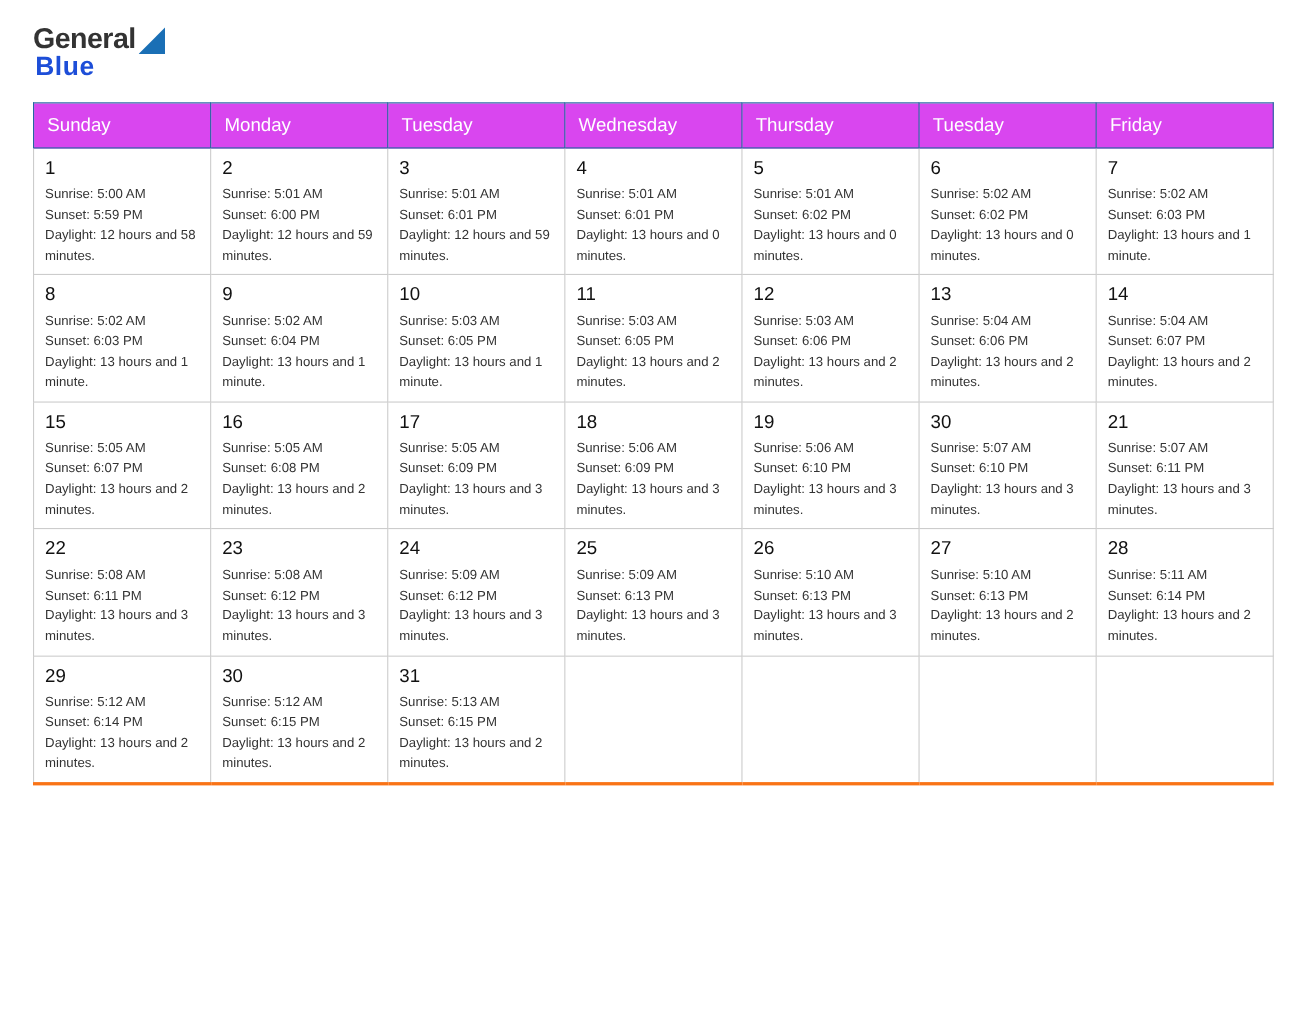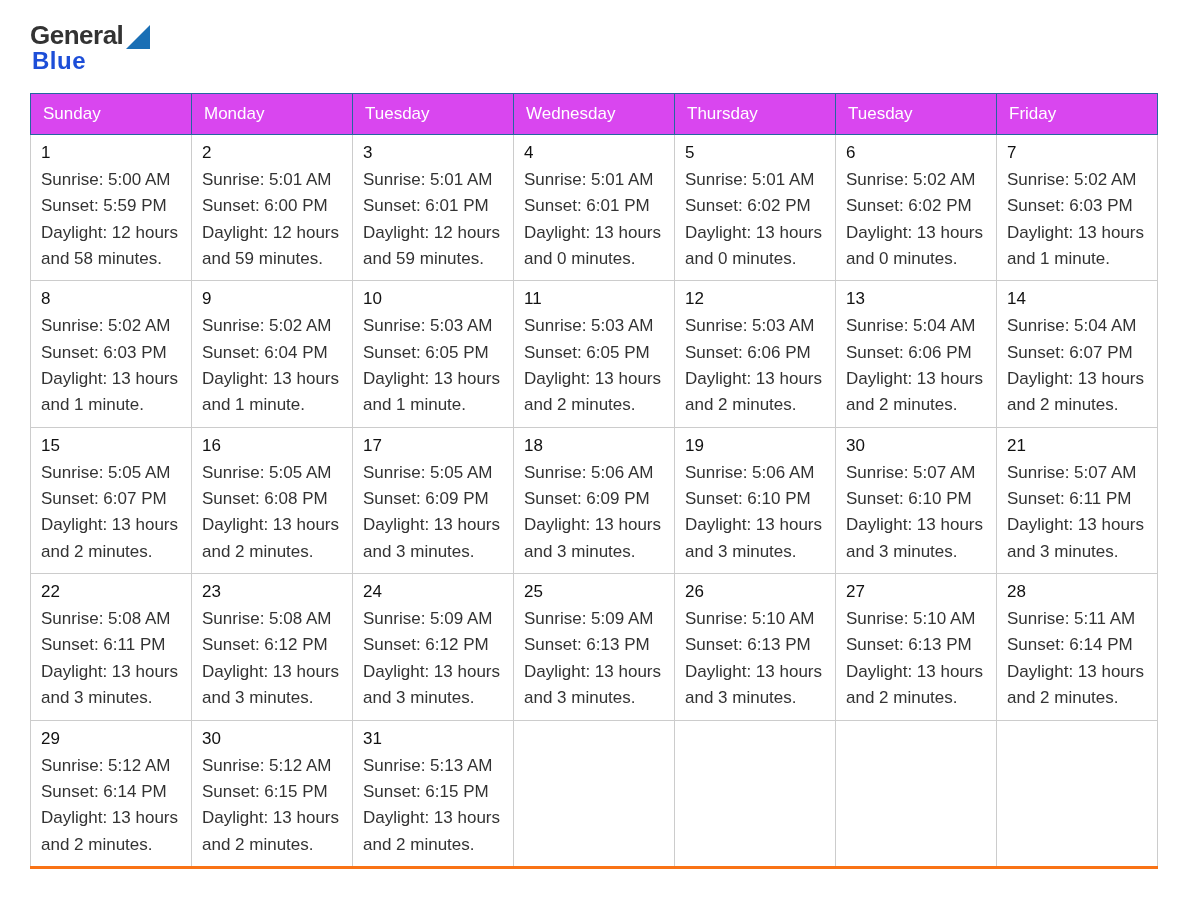--- a/index.html
+++ b/index.html
@@ -69,21 +69,21 @@
       color: #333;
     }
     .day-number {
       font-size: 17px;
       font-weight: normal;
       color: #111;
       display: block;
       margin-bottom: 4px;
     }
     .day-info {
-      font-size: 17px;
+      font-size: 12px;
       line-height: 1.55;
       color: #333;
     }
     .calendar tr:last-child td {
       border-bottom: 3px solid #f97316;
     }
     .empty-cell {
       background: #fff;
     }
   </style>

